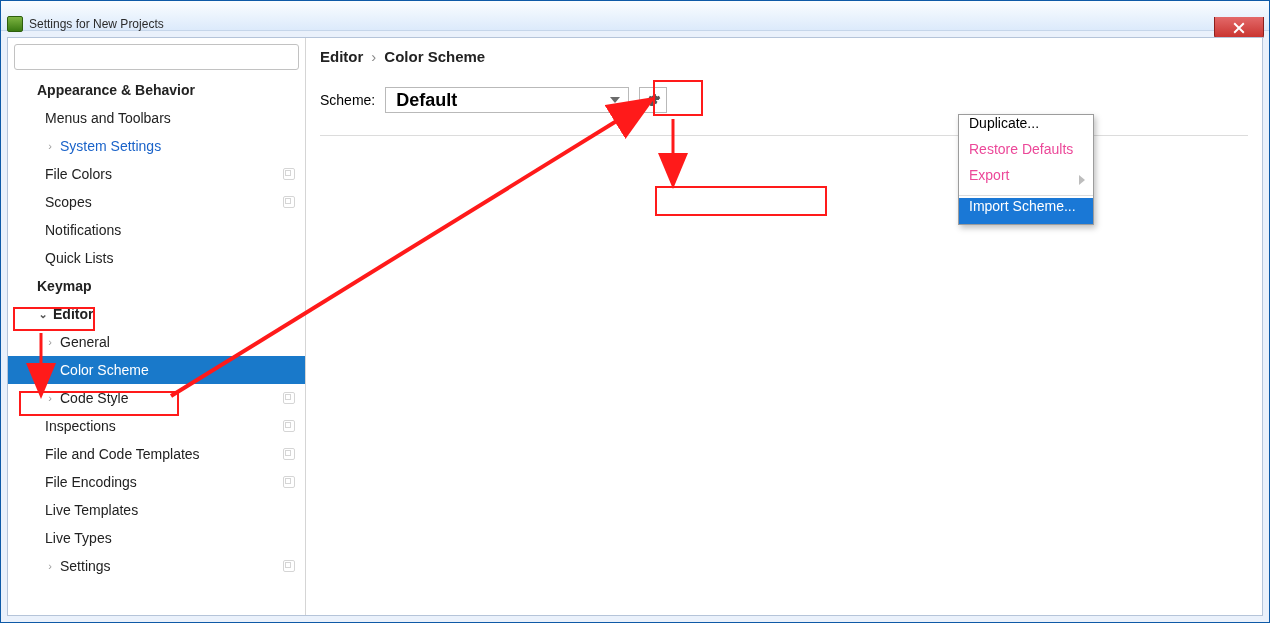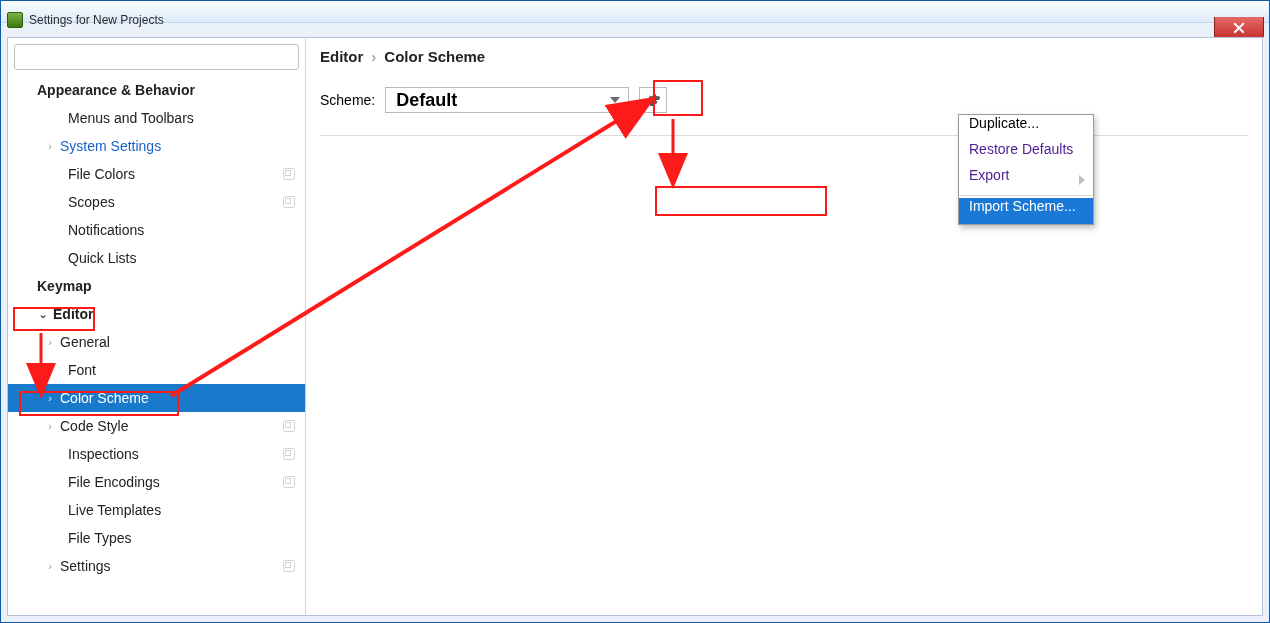--- a/index.html
+++ b/index.html
@@ -1,54 +1,54 @@
 <!DOCTYPE html>
 <html><head>
 <meta charset="utf-8">
 <style>
   * { box-sizing: border-box; margin: 0; padding: 0; font-family: "Segoe UI", Arial, sans-serif; }
   body { width: 1270px; height: 623px; background: #3b8ed0; overflow: hidden; position: relative; }
   .window { position: absolute; left: 0; top: 0; width: 1270px; height: 623px; border: 1px solid #0e5aa7; background: #eaf1fb; }
-  .titlebar { height: 22px; background: linear-gradient(#fafdff, #dceafb); display: flex; align-items: center; padding: 16px 0 0 6px; border-bottom: 1px solid #c6d6ea; }
+  .titlebar { height: 30px; background: linear-gradient(#fafdff, #dceafb); display: flex; align-items: center; padding: 16px 0 0 6px; border-bottom: 1px solid #c6d6ea; }
   .app-icon { width: 16px; height: 16px; background: linear-gradient(#7db441,#3a7a12); border:1px solid #2d5f0e; border-radius:2px; margin-right:6px; position:relative; }
   .title-text { font-size: 12px; color: #2b2b2b; }
   .win-btns { margin-left: auto; display:flex; align-items:flex-start; height:100%; }
   .close-btn { width: 50px; height: 22px; background: linear-gradient(#e36969,#c8322e); border:1px solid #8c1f1b; border-top:none; border-radius:0 0 4px 4px; display:flex; align-items:center; justify-content:center; margin-right:5px; }
   .close-btn svg { width:12px; height:12px; }
   .body-area { position:absolute; top:36px; left:6px; right:6px; bottom:6px; background:#fff; border:1px solid #b5c4d9; display:flex; }
   .sidebar { width:298px; border-right:1px solid #d5d5d5; display:flex; flex-direction:column; }
   .search-row { padding:6px 6px 6px 6px; }
   .search-input { width:100%; height:26px; border:1px solid #c2c2c2; border-radius:3px; padding:0 6px 0 24px; font-size:13px; color:#666; background:#fff; position:relative; }
   .search-wrap { position:relative; }
   .search-wrap .mag { position:absolute; left:10px; top:50%; transform:translateY(-50%); width:12px; height:12px; }
   .tree { flex:1; overflow:auto; font-size:14px; color:#222; }
   .tree-item { display:flex; align-items:center; height:28px; padding-left:29px; cursor:default; position:relative; }
   .tree-item.l2 { padding-left:36px; }
-  .tree-item.l3 { padding-left:60px; }
+  .tree-item.l3 { padding-left:37px; }
   .tree-item.bold { font-weight:600; }
   .tree-item.link { color:#1a63c9; }
   .tree-item.selected { background:#1979ca; color:#fff; }
   .chevron { width:12px; text-align:center; color:#9a9a9a; margin-right:4px; font-size:11px; }
   .tree-item.selected .chevron{ color:#d9e9f8; }
   .cfg-icon { position:absolute; right:10px; top:50%; transform:translateY(-50%); width:12px; height:12px; opacity:.35; }
   .cfg-icon::before{content:"";position:absolute;inset:0;border:1px solid #888;border-radius:2px;}
   .cfg-icon::after{content:"";position:absolute;left:2px;top:2px;width:4px;height:4px;border:1px solid #888;}
   .main { flex:1; padding:10px 14px; position:relative; }
   .breadcrumb { font-size:15px; color:#222; font-weight:600; display:flex; align-items:center; gap:8px; margin-bottom:22px;}
   .breadcrumb .sep { color:#888; font-weight:400;}
   .scheme-row { display:flex; align-items:center; gap:10px; }
   .scheme-label { font-size:14px; }
   .scheme-select { width:244px; height:26px; border:1px solid #b9b9b9; background:#fff; font-size:18px; font-weight:600; padding:0 28px 0 10px; position:relative; display:flex; align-items:center; }
   .scheme-select::after{ content:""; position:absolute; right:8px; top:50%; transform:translateY(-50%); border-left:5px solid transparent; border-right:5px solid transparent; border-top:6px solid #6b6b6b;}
   .gear-btn { width:28px; height:26px; border:1px solid #b9b9b9; background:#fff; display:flex; align-items:center; justify-content:center; position:relative; }
   .gear-btn svg { width:16px; height:16px; fill:#555; }
   .hr { border:none; border-top:1px solid #dcdcdc; margin-top:22px; }
   .dropdown-menu { position:absolute; left:652px; top:76px; width:136px; background:#fff; border:1px solid #9c9c9c; box-shadow:2px 3px 6px rgba(0,0,0,.25); font-size:14px; }
   .menu-item { height:26px; display:flex; align-items:flex-start; padding:0 10px; position:relative; }
-  .menu-item.disabled { color:#4c1d95; }
+  .menu-item.disabled { color:#ec4899; }
   .menu-item .sub { position:absolute; right:8px; top:50%; transform:translateY(-50%); border-top:5px solid transparent; border-bottom:5px solid transparent; border-left:6px solid #6b6b6b;}
   .menu-item.disabled .sub { border-left-color:#bdbdbd;}
   .menu-sep { height:1px; background:#dcdcdc; margin:2px 0;}
   .menu-item.hover { background:#1a78d6; color:#fff; }
   
   .anno { position:absolute; border:2px solid #ff1a1a; pointer-events:none; }
   .anno-editor{ left:12px; top:306px; width:82px; height:24px;}
   .anno-color { left:18px; top:390px; width:160px; height:25px;}
   .anno-gear  { left:652px; top:79px; width:50px; height:36px;}
   .anno-import{ left:654px; top:185px; width:172px; height:30px;}
@@ -110,45 +110,46 @@
             <span>Keymap</span>
           </div>
         <div class="tree-item bold">
             <span class="chevron" style="color:#555">⌄</span>
             <span>Editor</span>
           </div>
         <div class="tree-item l2">
             <span class="chevron">›</span>
             <span>General</span>
           </div>
-        <div class="tree-item l3">
-            <span>Font</span>
-          </div>
         <div class="tree-item l2 selected">
             <span class="chevron">›</span>
             <span>Color Scheme</span>
           </div>
         <div class="tree-item l2">
             <span class="chevron">›</span>
             <span>Code Style</span>
             <span class="cfg-icon"></span>
           </div>
         <div class="tree-item l3">
             <span>Inspections</span>
             <span class="cfg-icon"></span>
           </div>
         <div class="tree-item l3">
+            <span>File and Code Templates</span>
+            <span class="cfg-icon"></span>
+          </div>
+        <div class="tree-item l3">
             <span>File Encodings</span>
             <span class="cfg-icon"></span>
           </div>
         <div class="tree-item l3">
             <span>Live Templates</span>
           </div>
         <div class="tree-item l3">
-            <span>File Types</span>
+            <span>Live Types</span>
           </div>
         <div class="tree-item l2">
             <span class="chevron">›</span>
             <span>Settings</span>
             <span class="cfg-icon"></span>
           </div>
       </div>
     </div>
 
     <div class="main">

